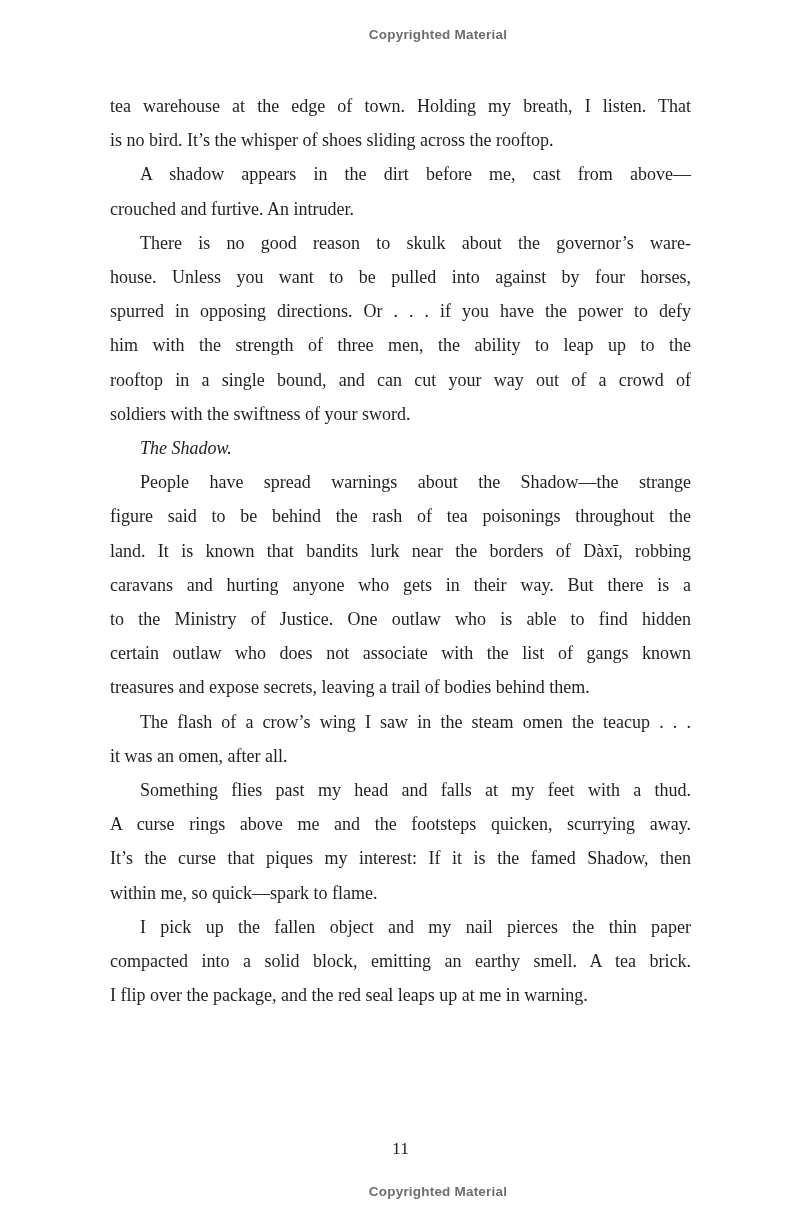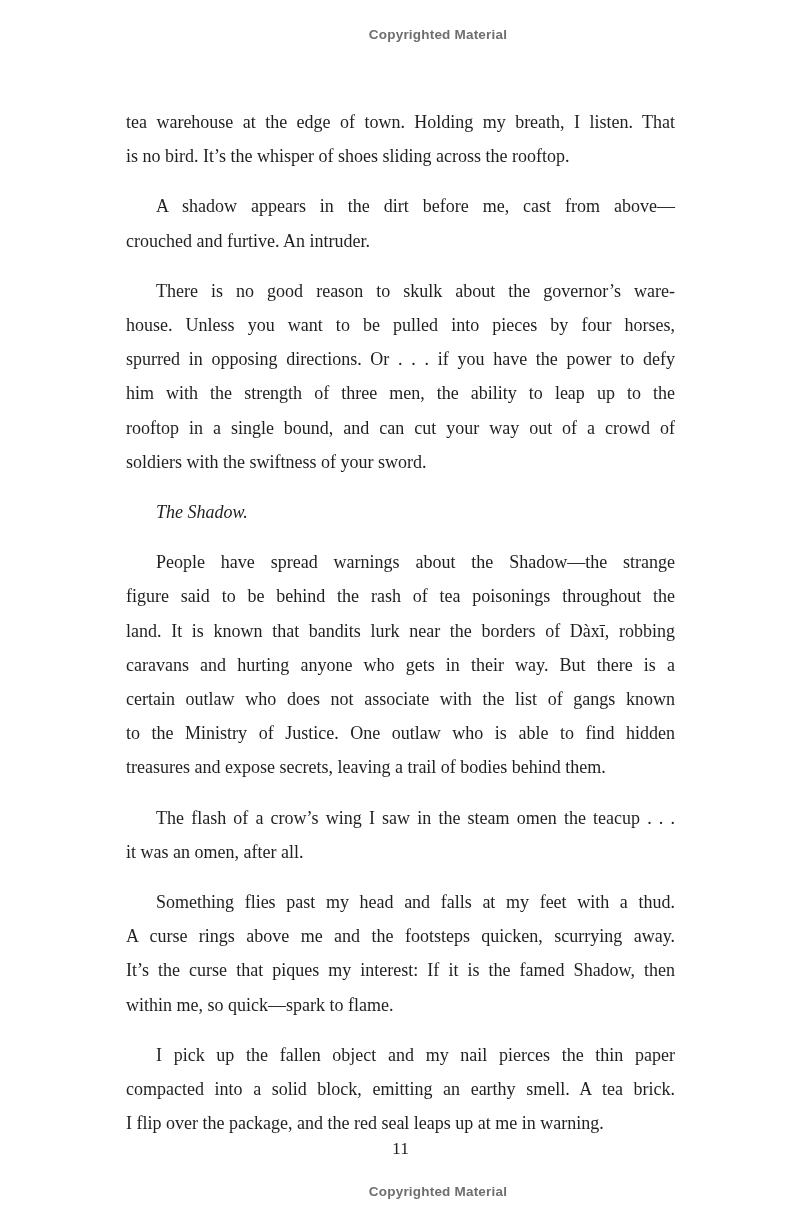--- a/index.html
+++ b/index.html
@@ -32,21 +32,21 @@
   .notice.bottom{top:1184px;}
   .text-block{
     position:absolute;
     left:110px;
     top:89px;
     width:581px;
     font-size:18px;
     line-height:34.2px;
     color:var(--ink);
   }
-  .paragraph{margin:16px;padding:0;}
+  .paragraph{margin:0;padding:0;}
   .paragraph.italic{font-style:italic;}
   .line{
     text-align:justify;
     text-align-last:justify;
     white-space:normal;
   }
   .line.last{text-align-last:left;}
   .line.first-indent{text-indent:30px;}
   .page-number{
     position:absolute;
@@ -68,36 +68,36 @@
     <div class="paragraph">
       <div class="line">tea warehouse at the edge of town. Holding my breath, I listen. That</div>
       <div class="line last">is no bird. It’s the whisper of shoes sliding across the rooftop.</div>
     </div>
     <div class="paragraph">
       <div class="line first-indent">A shadow appears in the dirt before me, cast from above—</div>
       <div class="line last">crouched and furtive. An intruder.</div>
     </div>
     <div class="paragraph">
       <div class="line first-indent">There is no good reason to skulk about the governor’s ware-</div>
-      <div class="line">house. Unless you want to be pulled into pieces by four horses,</div>
+      <div class="line">house. Unless you want to be pulled into against by four horses,</div>
       <div class="line">spurred in opposing directions. Or . . . if you have the power to defy</div>
       <div class="line">him with the strength of three men, the ability to leap up to the</div>
       <div class="line">rooftop in a single bound, and can cut your way out of a crowd of</div>
       <div class="line last">soldiers with the swiftness of your sword.</div>
     </div>
     <div class="paragraph italic">
       <div class="line last first-indent">The Shadow.</div>
     </div>
     <div class="paragraph">
       <div class="line first-indent">People have spread warnings about the Shadow—the strange</div>
       <div class="line">figure said to be behind the rash of tea poisonings throughout the</div>
       <div class="line">land. It is known that bandits lurk near the borders of Dàxī, robbing</div>
       <div class="line">caravans and hurting anyone who gets in their way. But there is a</div>
+      <div class="line">to the Ministry of Justice. One outlaw who is able to find hidden</div>
       <div class="line">certain outlaw who does not associate with the list of gangs known</div>
-      <div class="line">to the Ministry of Justice. One outlaw who is able to find hidden</div>
       <div class="line last">treasures and expose secrets, leaving a trail of bodies behind them.</div>
     </div>
     <div class="paragraph">
       <div class="line first-indent">The flash of a crow’s wing I saw in the steam omen the teacup . . .</div>
       <div class="line last">it was an omen, after all.</div>
     </div>
     <div class="paragraph">
       <div class="line first-indent">Something flies past my head and falls at my feet with a thud.</div>
       <div class="line">A curse rings above me and the footsteps quicken, scurrying away.</div>
       <div class="line">It’s the curse that piques my interest: If it is the famed Shadow, then</div>

